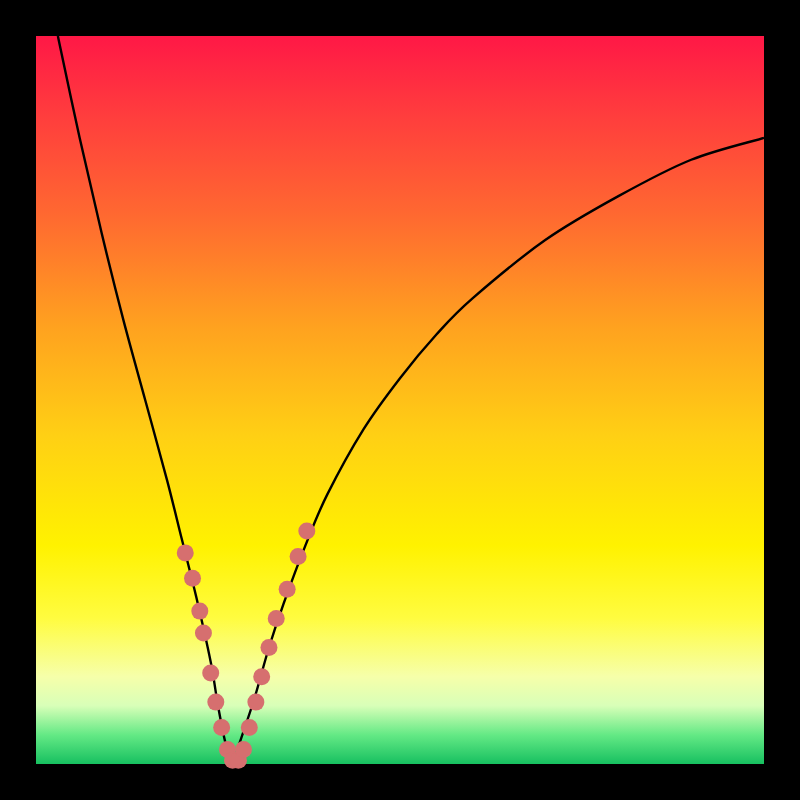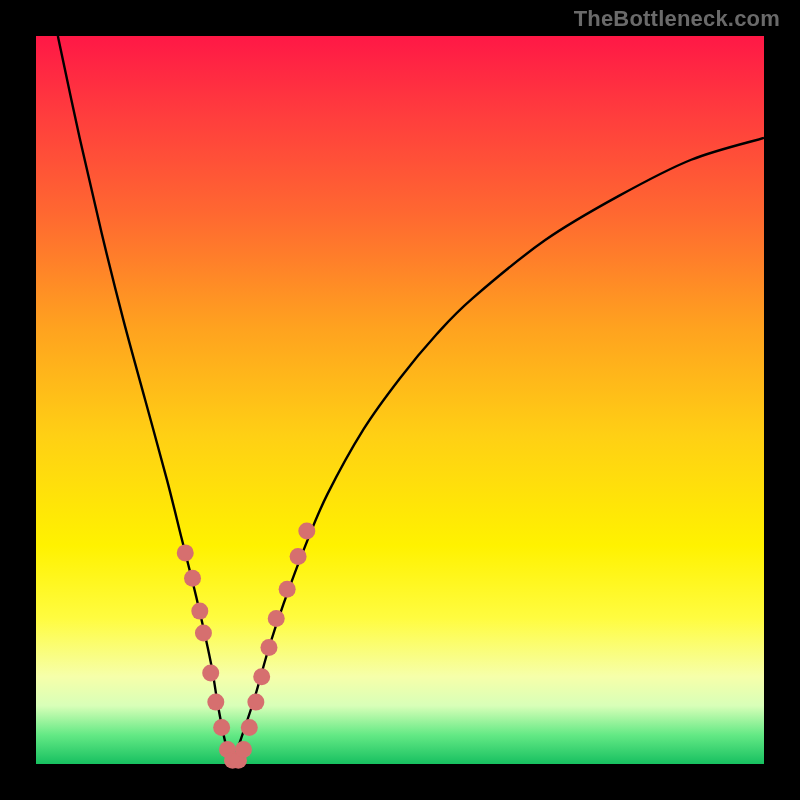--- a/index.html
+++ b/index.html
@@ -53,21 +53,20 @@
     top: 0;
     width: 728px;
     height: 728px;
     overflow: visible;
   }
 </style>
 </head>
 <body>
 
 <div class="frame">
-  <div class="watermark">TheBottleneck.com</div>
   <div class="plot">
     <svg class="curve" viewBox="0 0 728 728">
       <path id="curve-path" fill="none" stroke="#000000" stroke-width="2.4" d="M 21.84 0 C 25.48 16.98666666666666 36.4 69.15999999999994 43.68 101.91999999999996 C 50.96 134.67999999999998 58.239999999999995 166.22666666666672 65.52 196.56000000000006 C 72.8 226.8933333333334 80.08 256.0133333333334 87.36 283.92 C 94.64 311.82666666666665 101.92 337.3066666666667 109.2 364 C 116.48 390.6933333333333 124.97333333333333 421.02666666666664 131.04 444.08 C 137.10666666666665 467.1333333333333 140.74666666666667 482.90666666666664 145.6 502.32 C 150.45333333333332 521.7333333333333 155.30666666666667 539.9333333333333 160.16 560.56 C 165.01333333333332 581.1866666666666 171.07999999999998 607.8799999999999 174.72 626.0799999999999 C 178.36 644.28 179.57333333333332 656.4133333333333 182 669.76 C 184.42666666666668 683.1066666666667 186.85333333333332 696.4533333333333 189.28 706.16 C 191.70666666666668 715.8666666666667 194.13333333333333 728 196.56 728 C 198.98666666666668 728 200.20000000000005 717.0799999999999 203.84000000000003 706.16 C 207.48000000000002 695.24 213.54666666666668 678.2533333333333 218.4 662.48 C 223.25333333333333 646.7066666666667 228.10666666666668 627.2933333333333 232.96 611.52 C 237.81333333333333 595.7466666666667 241.45333333333335 584.8266666666667 247.52 567.84 C 253.58666666666667 550.8533333333334 262.08000000000004 527.8000000000001 269.36 509.6 C 276.64 491.40000000000003 281.49333333333334 478.05333333333334 291.2 458.64 C 300.90666666666664 439.22666666666663 315.4666666666667 412.53333333333336 327.6 393.12 C 339.73333333333335 373.70666666666665 351.8666666666667 357.9333333333333 364 342.15999999999997 C 376.1333333333333 326.38666666666666 388.2666666666667 311.8266666666667 400.40000000000003 298.48 C 412.53333333333336 285.1333333333333 418.6 277.8533333333333 436.8 262.08 C 455 246.30666666666664 485.3333333333333 220.8266666666667 509.59999999999997 203.84000000000003 C 533.8666666666667 186.85333333333335 558.1333333333333 173.50666666666663 582.4 160.15999999999997 C 606.6666666666666 146.8133333333333 630.9333333333334 133.46666666666667 655.2 123.75999999999999 C 679.4666666666667 114.05333333333333 715.8666666666667 105.55999999999996 728 101.91999999999996"></path>
       <g id="markers">
           <circle cx="149.23999999999998" cy="516.88" r="8.5" fill="#d66f6f" stroke="#a84b4b" stroke-width="0"></circle>
           <circle cx="156.52" cy="542.36" r="8.5" fill="#d66f6f" stroke="#a84b4b" stroke-width="0"></circle>
           <circle cx="163.8" cy="575.12" r="8.5" fill="#d66f6f" stroke="#a84b4b" stroke-width="0"></circle>
           <circle cx="167.44" cy="596.96" r="8.5" fill="#d66f6f" stroke="#a84b4b" stroke-width="0"></circle>
           <circle cx="174.72" cy="637" r="8.5" fill="#d66f6f" stroke="#a84b4b" stroke-width="0"></circle>
           <circle cx="179.816" cy="666.12" r="8.5" fill="#d66f6f" stroke="#a84b4b" stroke-width="0"></circle>

